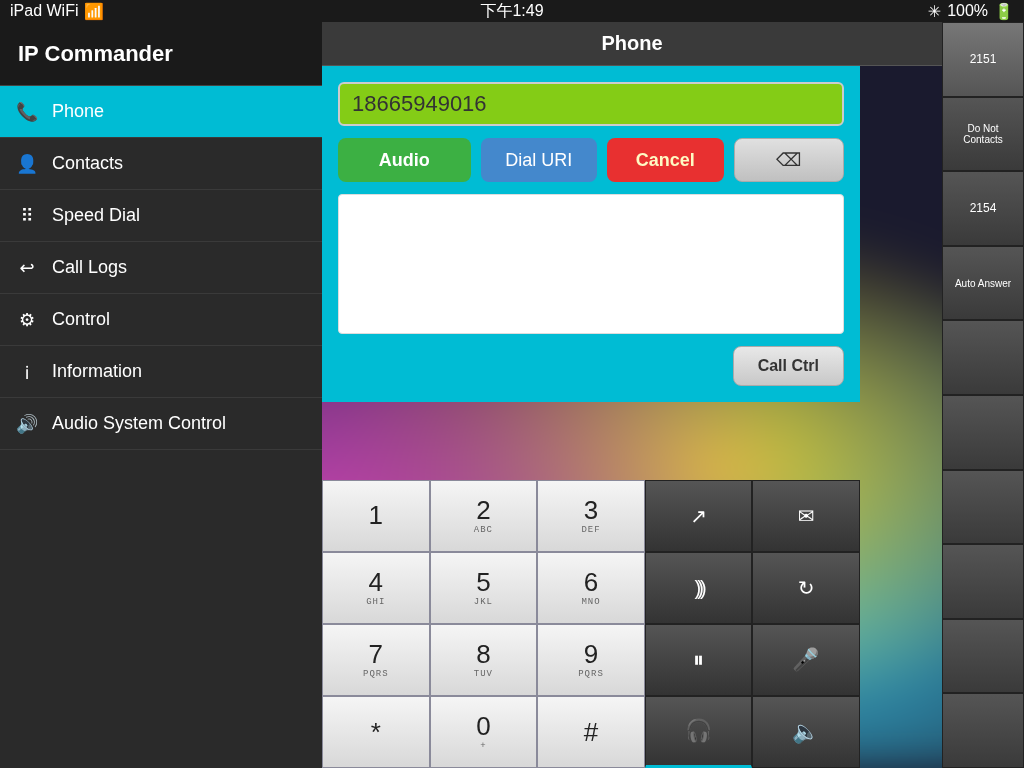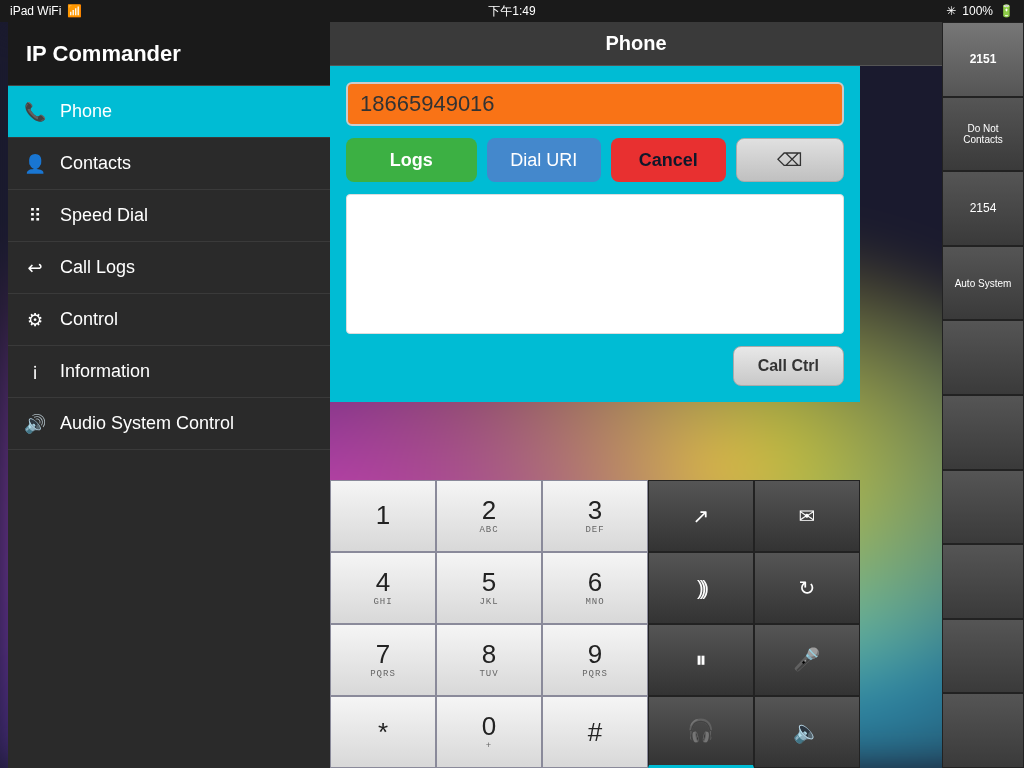--- a/index.html
+++ b/index.html
@@ -16,33 +16,32 @@
     .status-bar {
       position: absolute;
       top: 0; left: 0; right: 0;
       height: 22px;
       background: #1a1a1a;
       display: flex;
       align-items: center;
       justify-content: space-between;
       padding: 0 10px;
       color: white;
-      font-size: 12px;
+      font-size: 16px;
       z-index: 100;
     }
     .status-left { display: flex; align-items: center; gap: 6px; }
     .status-center { position: absolute; left: 50%; transform: translateX(-50%); }
     .status-right { display: flex; align-items: center; gap: 6px; margin-left: auto; }
 
     
     .main-container {
       position: absolute;
       top: 22px; left: 0; right: 0; bottom: 0;
       display: flex;
-      margin-left: 8px;
     }
 
     
     .sidebar {
       width: 322px;
       background: #2a2a2a;
       display: flex;
       flex-direction: column;
       flex-shrink: 0;
     }
@@ -147,21 +146,21 @@
       margin-bottom: 12px;
     }
 
     .phone-input {
       flex: 1;
       height: 44px;
       font-size: 22px;
       padding: 0 12px;
       border: 2px solid #ccc;
       border-radius: 6px;
-      background: #f97316;
+      background: #84cc16;
       color: #333;
       outline: none;
     }
 
     .phone-buttons-row {
       display: flex;
       gap: 10px;
       margin-bottom: 12px;
     }
 
@@ -184,21 +183,21 @@
       border-radius: 8px;
       padding: 10px 20px;
       font-size: 18px;
       font-weight: normal;
       cursor: pointer;
       flex: 1;
     }
 
     .btn-cancel {
       background: #e83030;
-      color: #0f172a;
+      color: #fef9c3;
       border: none;
       border-radius: 8px;
       padding: 10px 20px;
       font-size: 18px;
       font-weight: bold;
       cursor: pointer;
       flex: 1;
     }
 
     .btn-backspace {
@@ -305,21 +304,20 @@
       border: 1px solid #222;
       cursor: pointer;
       color: white;
       font-size: 12px;
       text-align: center;
       padding: 4px;
     }
 
     .right-btn.active-line {
       background: linear-gradient(to bottom, #777, #555);
-      font-weight: bold;
     }
   </style>
 </head>
 <body>
 
 <div class="status-bar">
   <div class="status-left">
     <span>iPad WiFi</span>
     <span>📶</span>
   </div>
@@ -385,21 +383,21 @@
       <span class="content-title">Phone</span>
     </div>
 
     <div class="phone-panel">
 
       <div class="phone-input-row">
         <input class="phone-input" type="text" value="18665949016" style="">
       </div>
 
       <div class="phone-buttons-row">
-        <button class="btn-dial">Logs</button>
+        <button class="btn-dial">Audio</button>
         <button class="btn-dial-uri">Dial URI</button>
         <button class="btn-cancel">Cancel</button>
         <button class="btn-backspace">
           <span>⌫</span>
         </button>
       </div>
 
       <div class="call-log-area"></div>
 
       <div class="call-ctrl-row">
@@ -504,21 +502,21 @@
 
     <div class="right-btn">
       <span style="font-size:10px; text-align:center;">Do Not Contacts</span>
     </div>
 
     <div class="right-btn">
       <span>2154</span>
     </div>
 
     <div class="right-btn">
-      <span style="font-size:10px; text-align:center;">Auto System</span>
+      <span style="font-size:10px; text-align:center;">Auto Answer</span>
     </div>
 
     <div class="right-btn"></div>
     <div class="right-btn"></div>
     <div class="right-btn"></div>
     <div class="right-btn"></div>
     <div class="right-btn"></div>
     <div class="right-btn"></div>
 
   </div>

